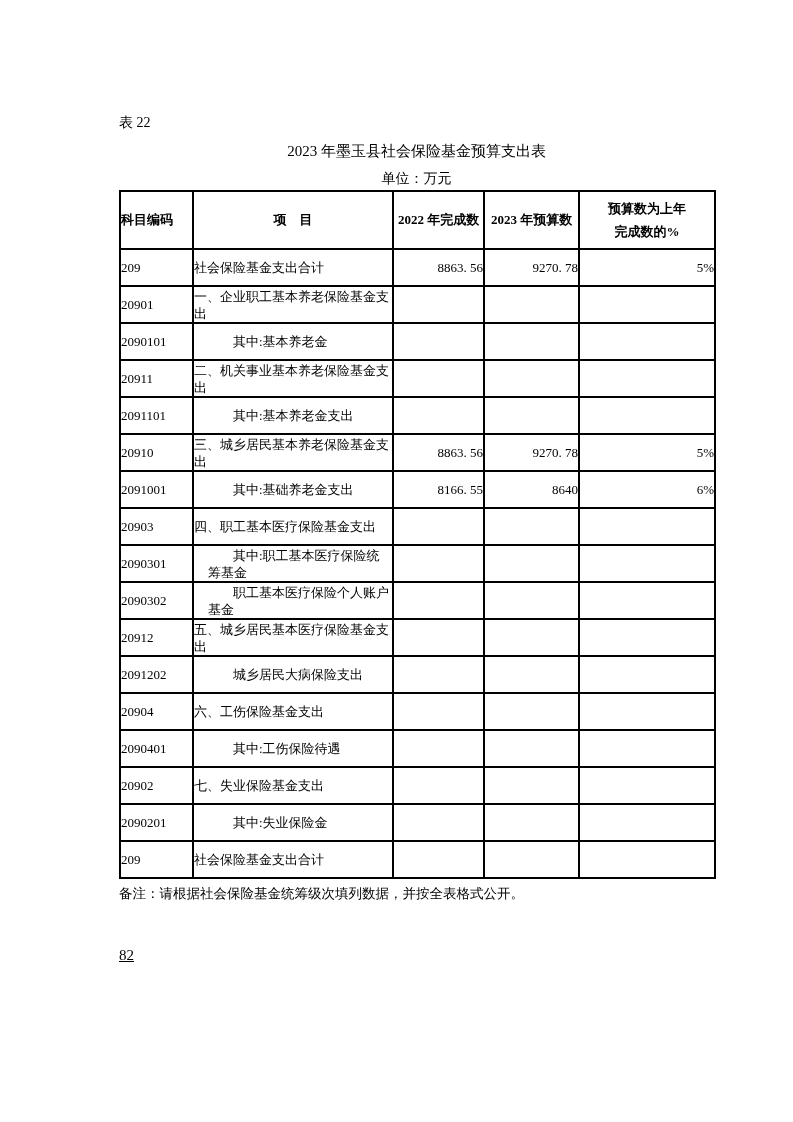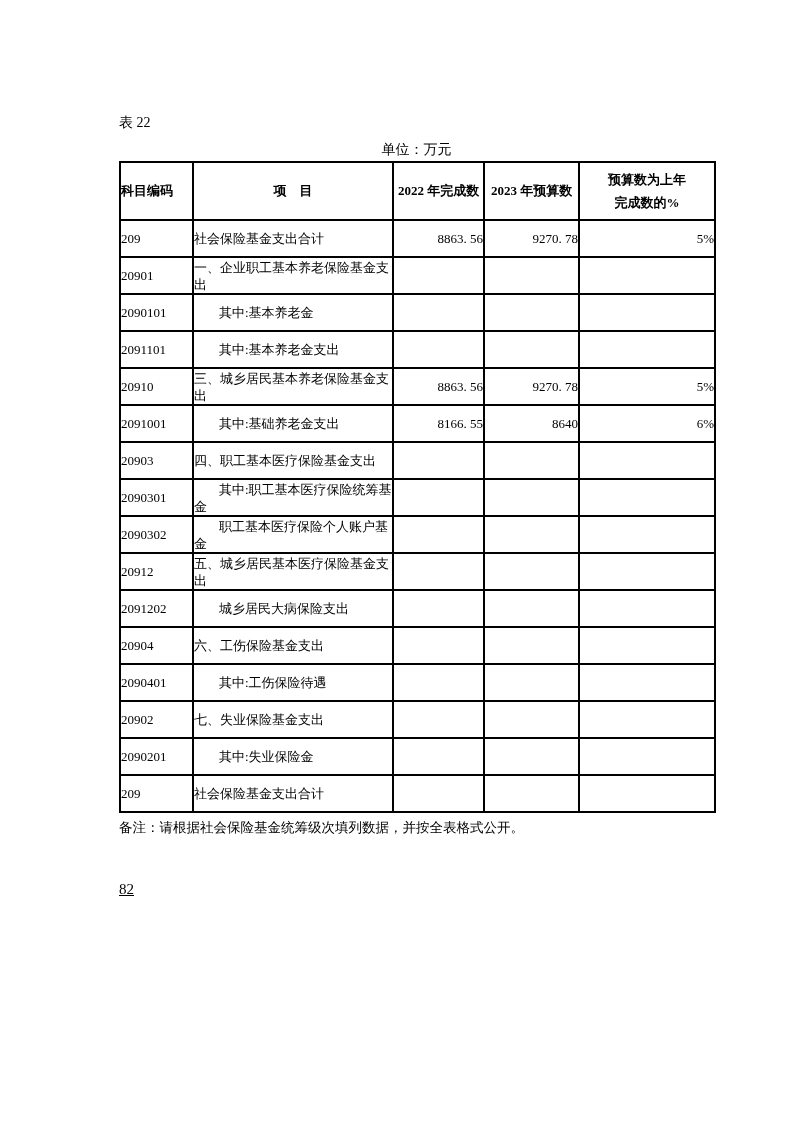--- a/index.html
+++ b/index.html
@@ -81,20 +81,21 @@
   }
   td.c-item {
     font-size: 13px;
     text-align: left;
     padding-left: 7px;
     padding-right: 2px;
     line-height: 17px;
   }
   td.c-item.indent {
     text-indent: 25px;
+    padding-left: 14px;
   }
   td.c-num {
     font-size: 13px;
     text-align: right;
     padding-right: 2px;
   }
   .footnote {
     margin-top: 6px;
     font-size: 13.5px;
     line-height: 18px;
@@ -105,20 +106,21 @@
     text-decoration: underline;
   }
 </style>
 </head>
 <body>
 
 <div class="content">
 
   <div class="table-label">表 22</div>
 
+  <div class="doc-title">2023 年墨玉县社会保险基金预算支出表</div>
 
   <div class="unit-line">单位：万元</div>
 
   <table class="budget">
     <colgroup>
       <col style="width:73px">
       <col style="width:200px">
       <col style="width:91px">
       <col style="width:95px">
       <col style="width:136px">
@@ -151,20 +153,27 @@
           <td class="c-num"></td>
         </tr>
         <tr>
           <td class="c-code">2090101</td>
           <td class="c-item indent">其中:基本养老金</td>
           <td class="c-num"></td>
           <td class="c-num"></td>
           <td class="c-num"></td>
         </tr>
         <tr>
+          <td class="c-code">20911</td>
+          <td class="c-item">二、机关事业基本养老保险基金支出</td>
+          <td class="c-num"></td>
+          <td class="c-num"></td>
+          <td class="c-num"></td>
+        </tr>
+        <tr>
           <td class="c-code">2091101</td>
           <td class="c-item indent">其中:基本养老金支出</td>
           <td class="c-num"></td>
           <td class="c-num"></td>
           <td class="c-num"></td>
         </tr>
         <tr>
           <td class="c-code">20910</td>
           <td class="c-item">三、城乡居民基本养老保险基金支出</td>
           <td class="c-num">8863. 56</td>

